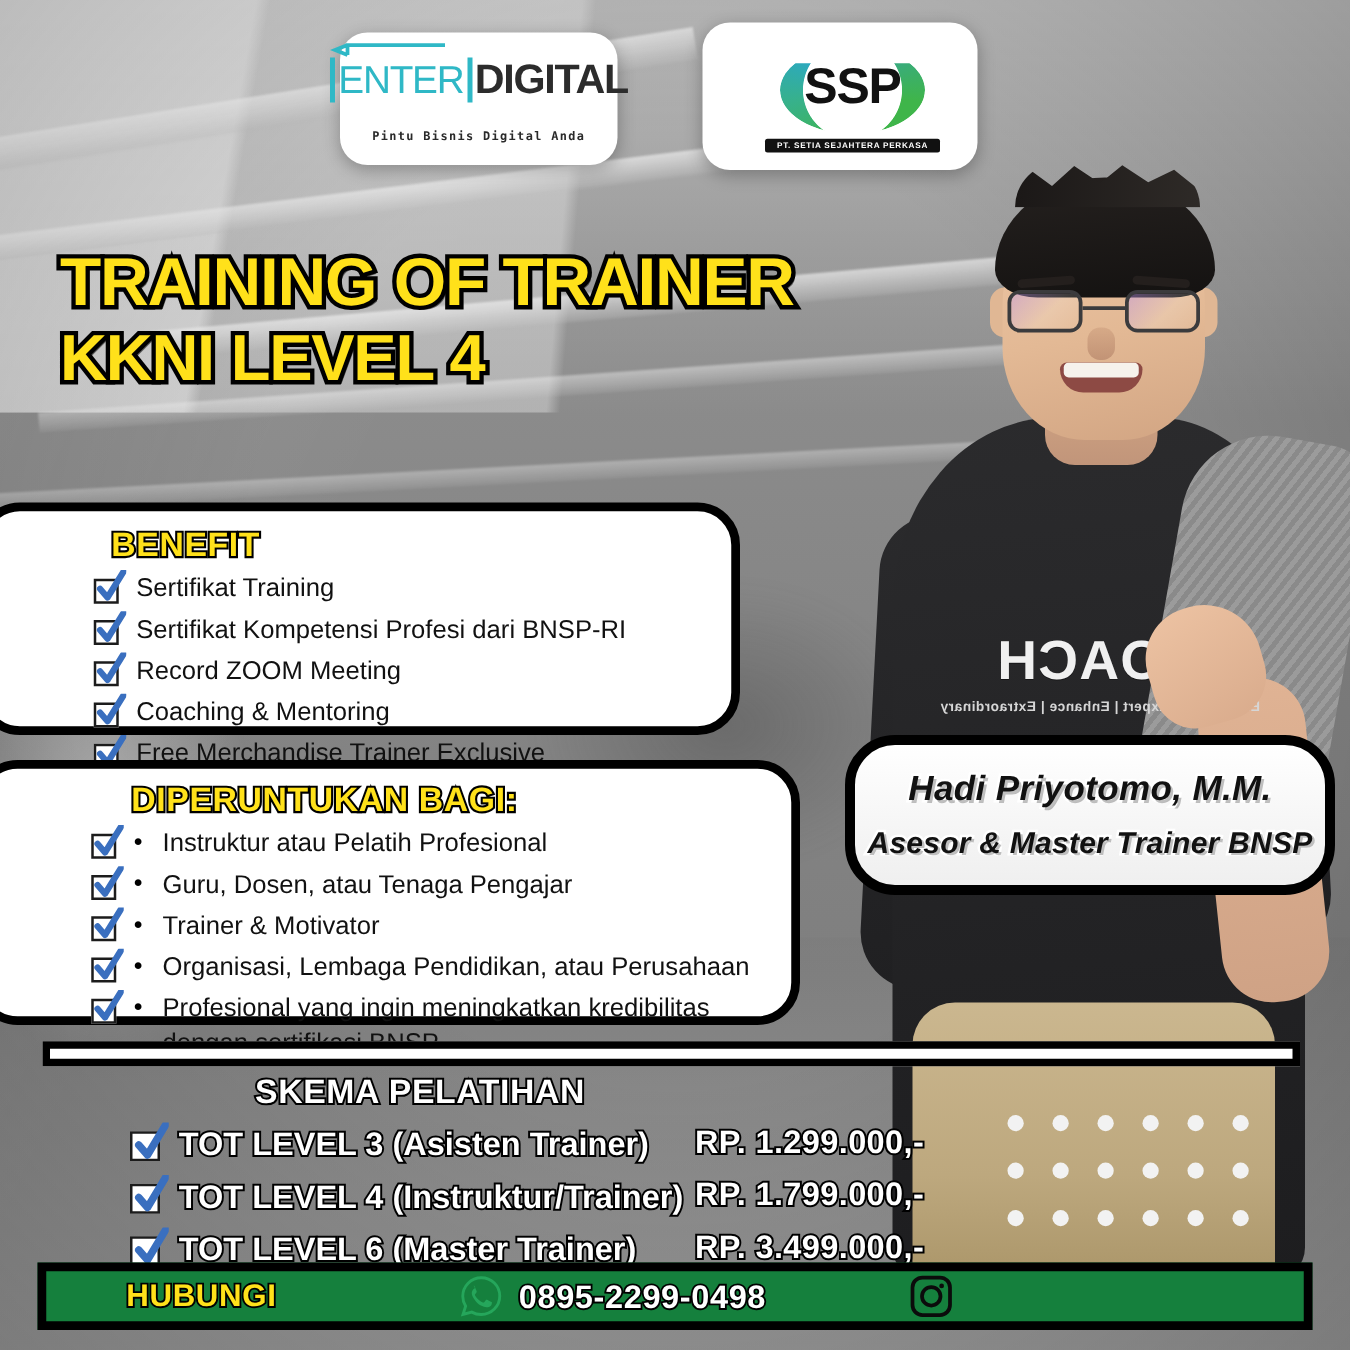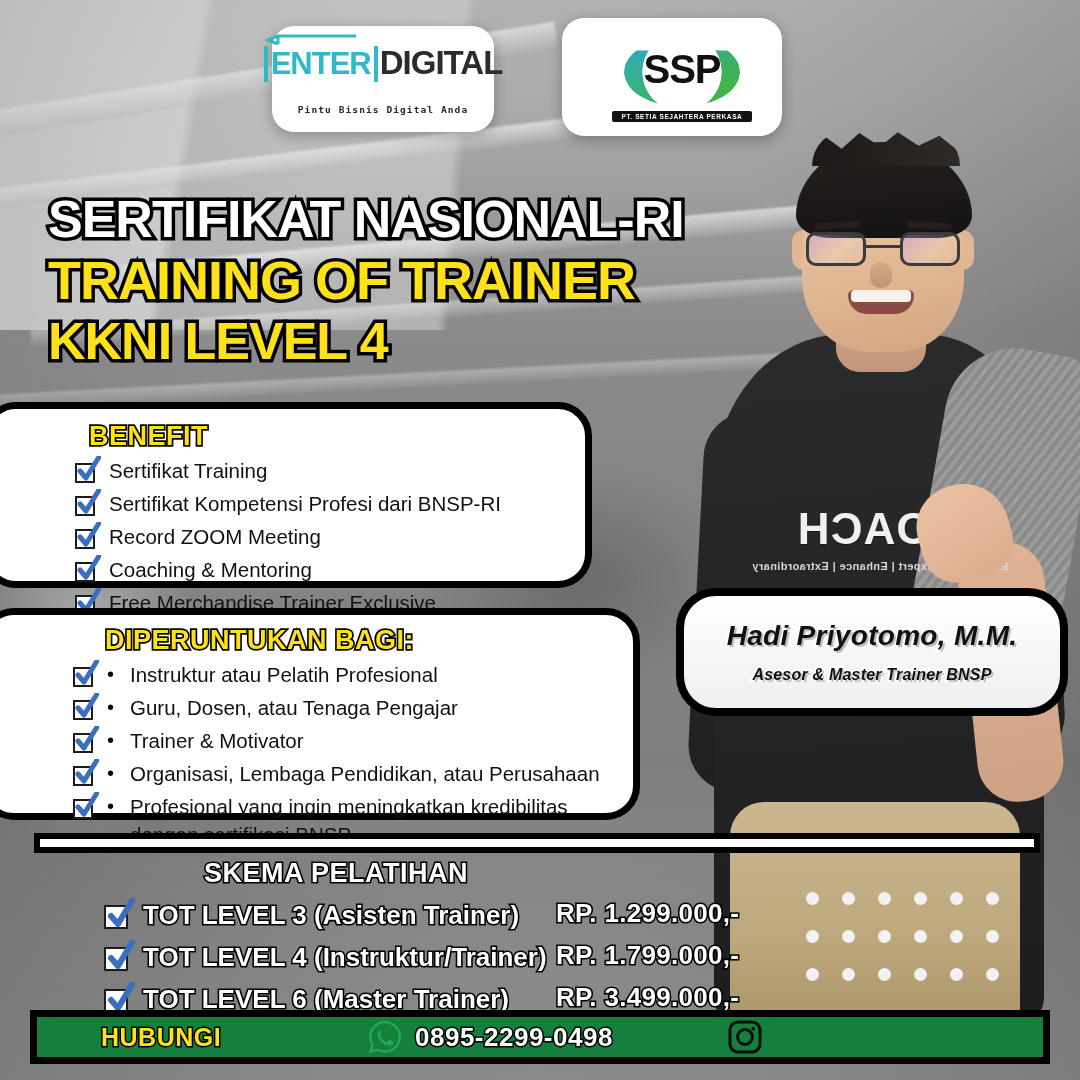--- a/index.html
+++ b/index.html
@@ -178,21 +178,21 @@
     position:absolute; background:#fff; border-radius:22px;
     box-shadow:0 4px 14px rgba(0,0,0,.28);
     display:flex; align-items:center; justify-content:center; flex-direction:column;
   }
   .logo-enter{ left:272px; top:26px; width:222px; height:106px; }
   .logo-ssp{   left:562px; top:18px; width:220px; height:118px;padding-left:20px; }
 
   .ed-wrap{ display:flex; align-items:flex-end; justify-content:center; gap:2px; }
   .ed-enter{
     position:relative; display:inline-block;
-    color:#2fb8c6; font-weight:bold; font-size:31px; letter-spacing:-1px;
+    color:#2fb8c6; font-weight:normal; font-size:31px; letter-spacing:-1px;
     padding:0 3px;
     border-left:4px solid #2fb8c6; border-right:4px solid #2fb8c6;
   }
   .ed-arrow{
     position:absolute; left:-4px; top:-12px; width:92px; height:12px;
   }
   .ed-digital{
     color:#2c2c2c; font-weight:bold; font-size:33px; letter-spacing:-1px;
   }
   .ed-tag{
@@ -283,21 +283,21 @@
     border:8px solid #000; border-radius:40px;
     display:flex; flex-direction:column; align-items:center; justify-content:center;
   }
   .badge-name{
     font-size:28px; font-weight:bold; color:#111;
     -webkit-text-stroke:4px #fff; paint-order:stroke fill;
     text-shadow:2px 2px 0 rgba(0,0,0,.25);
     font-style:italic; letter-spacing:.3px;
   }
   .badge-role{
-    font-size:16px; font-weight:bold; color:#111; margin-top:14px;
+    font-size:24px; font-weight:bold; color:#111; margin-top:14px;
     -webkit-text-stroke:4px #fff; paint-order:stroke fill;
     text-shadow:2px 2px 0 rgba(0,0,0,.25);
     font-style:italic; letter-spacing:.2px;
   }
 
   
   .divider{
     position:absolute; left:34px; top:833px; width:1006px; height:20px;
     background:#fff; border:6px solid #000;
   }
@@ -413,21 +413,20 @@
 
   <div class="logo-card logo-ssp">
     <div class="ssp-mark">
       <div class="ssp-band"></div>
       <div class="ssp-text">SSP</div>
     </div>
     <div class="ssp-bar">PT. SETIA SEJAHTERA PERKASA</div>
   </div>
 
   <div class="headings">
-    <div class="h-line h1">SERTIFIKAT NASIONAL-RI</div>
     <div class="h-line h2">TRAINING OF TRAINER</div>
     <div class="h-line h3">KKNI LEVEL 4</div>
   </div>
 
   <div class="wbox box-benefit">
     <div class="box-title bt-benefit">BENEFIT</div>
     <div class="list list-benefit">
       <div class="row">
         <span class="chk">
             <span class="sq"></span>

